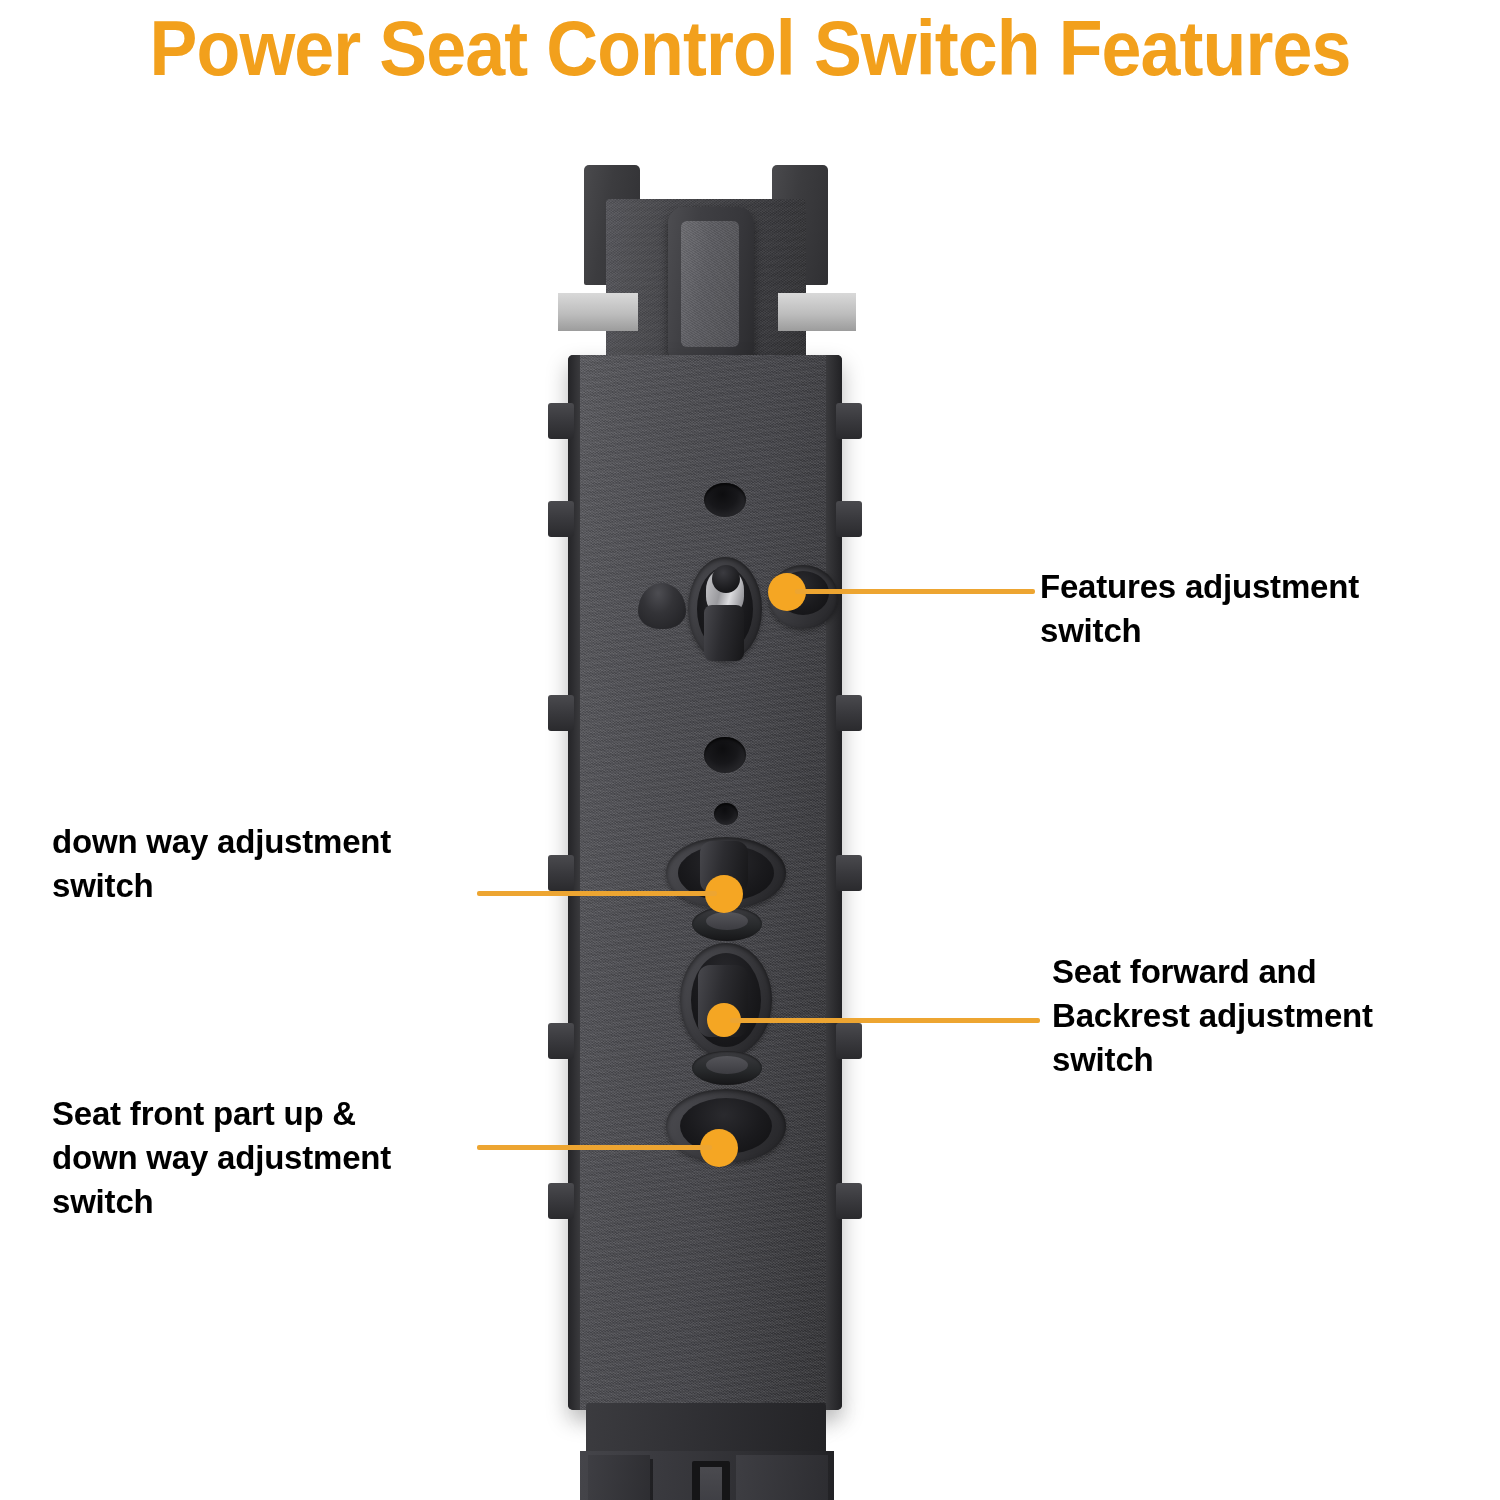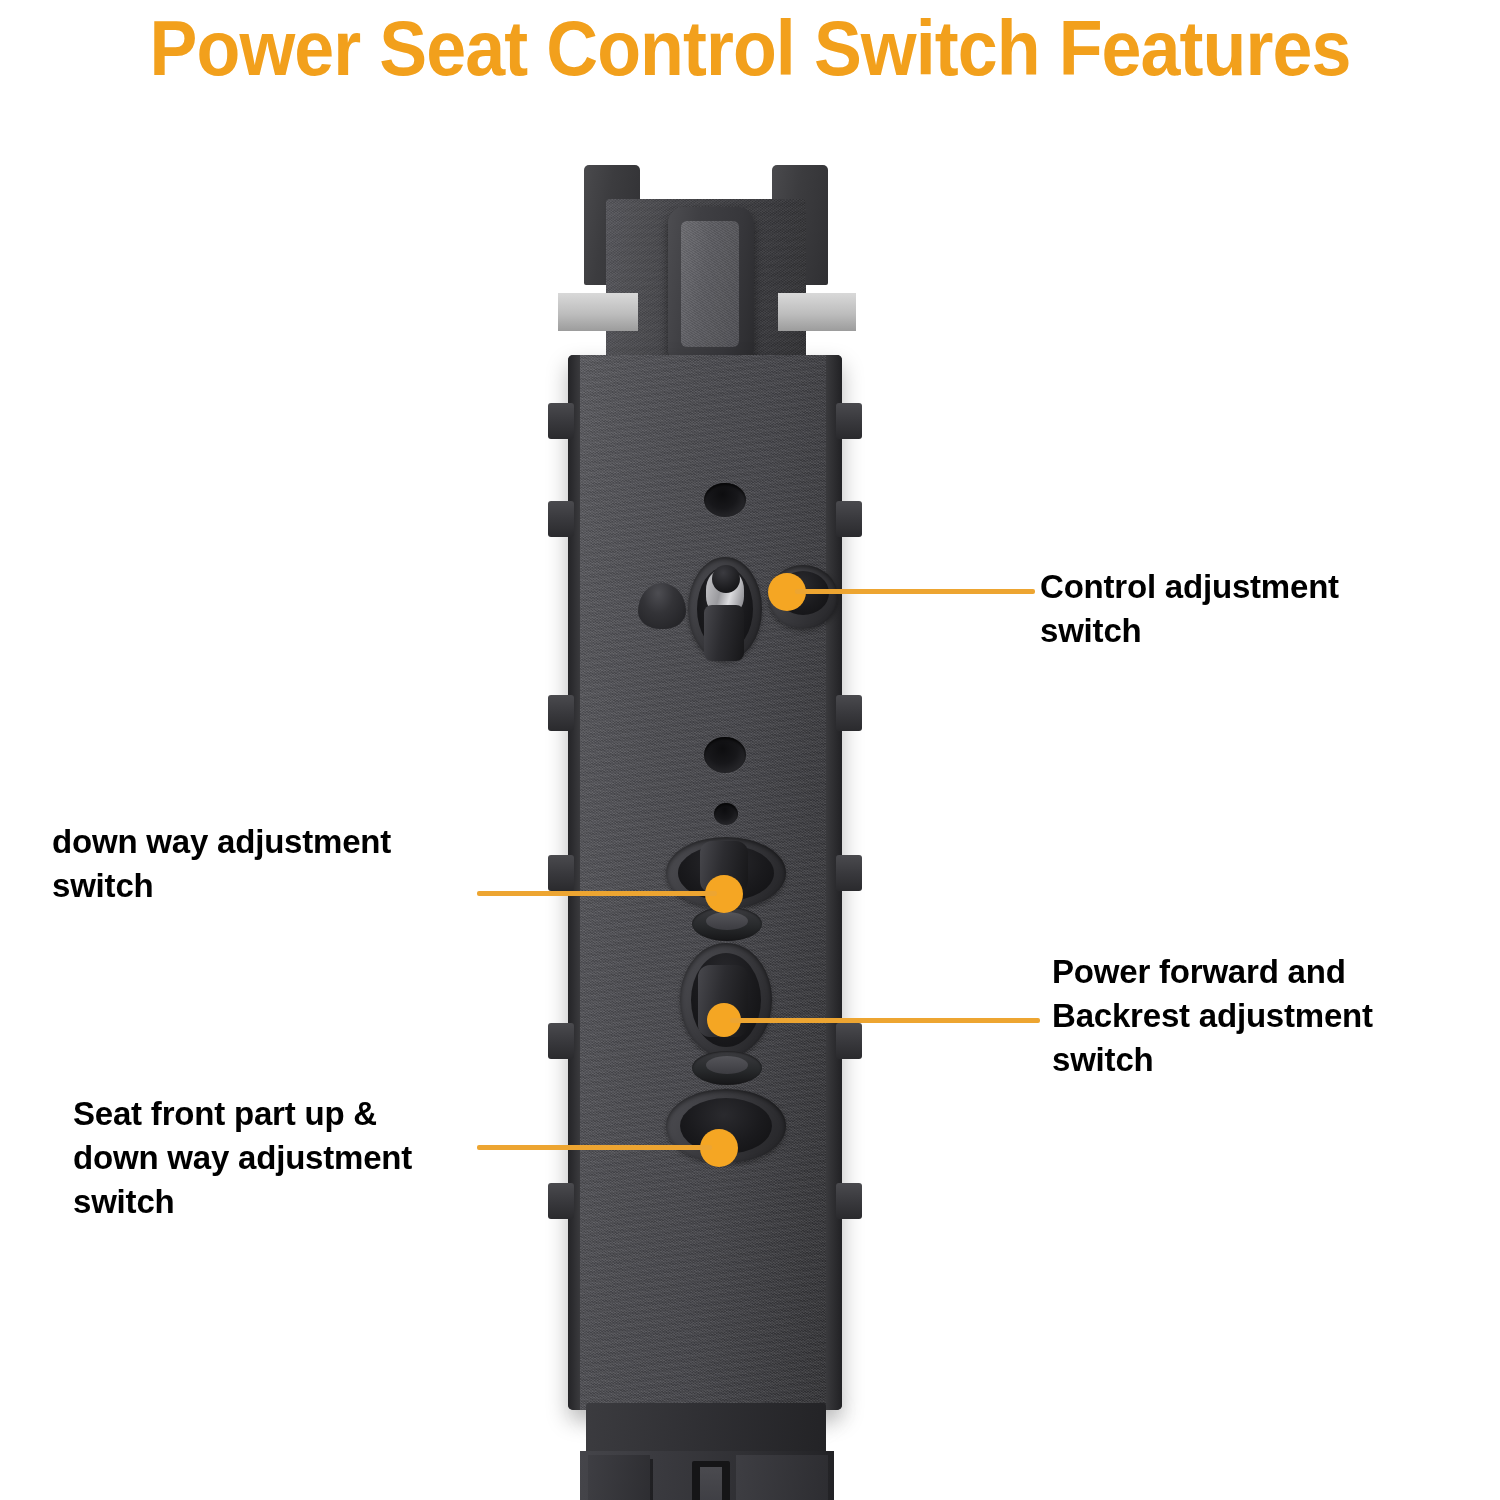--- a/index.html
+++ b/index.html
@@ -433,38 +433,38 @@
   <div class="conn-rib" style="left:110px;"></div>
   <div class="conn-panel" style="left:196px; width:92px; height:112px;"></div>
   <div class="conn-latch-outer"></div>
   <div class="conn-latch-inner"></div>
 
 </div>
 
 <div class="leader-dot" style="left:768px; top:573px;"></div>
 <div class="leader-line" style="left:795px; top:589px; width:240px;"></div>
 <div class="callout-label" style="left:1040px; top:565px; width:420px;">
-  <div>Control adjustment</div>
+  <div>Features adjustment</div>
   <div>switch</div>
 </div>
 
 <div class="leader-dot" style="left:705px; top:875px;"></div>
 <div class="leader-line" style="left:477px; top:891px; width:240px;"></div>
 <div class="callout-label" style="left:52px; top:820px; width:430px;">
   <div>down way adjustment</div>
   <div>switch</div>
 </div>
 
 <div class="leader-dot small" style="left:707px; top:1003px;"></div>
 <div class="leader-line" style="left:730px; top:1018px; width:310px;"></div>
 <div class="callout-label" style="left:1052px; top:950px; width:430px;">
-  <div>Power forward and</div>
+  <div>Seat forward and</div>
   <div>Backrest adjustment</div>
   <div>switch</div>
 </div>
 
 <div class="leader-dot" style="left:700px; top:1129px;"></div>
 <div class="leader-line" style="left:477px; top:1145px; width:235px;"></div>
-<div class="callout-label" style="left:52px; top:1092px; width:430px;margin-left:21px;">
+<div class="callout-label" style="left:52px; top:1092px; width:430px;">
   <div>Seat front part up &amp;</div>
   <div>down way adjustment</div>
   <div>switch</div>
 </div>
 
 </body></html>

